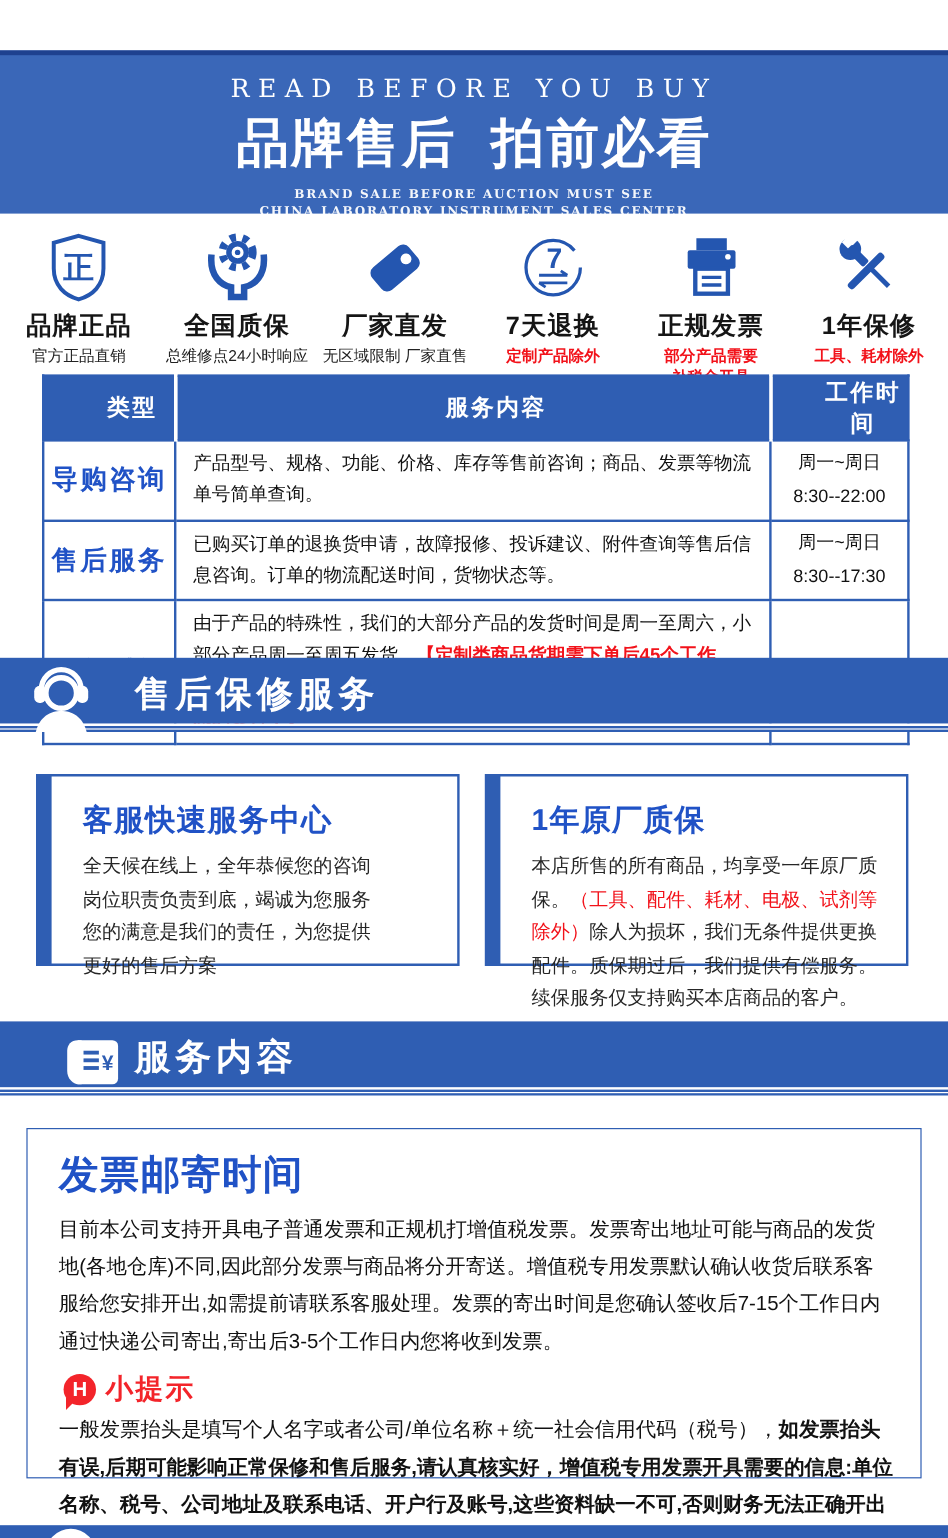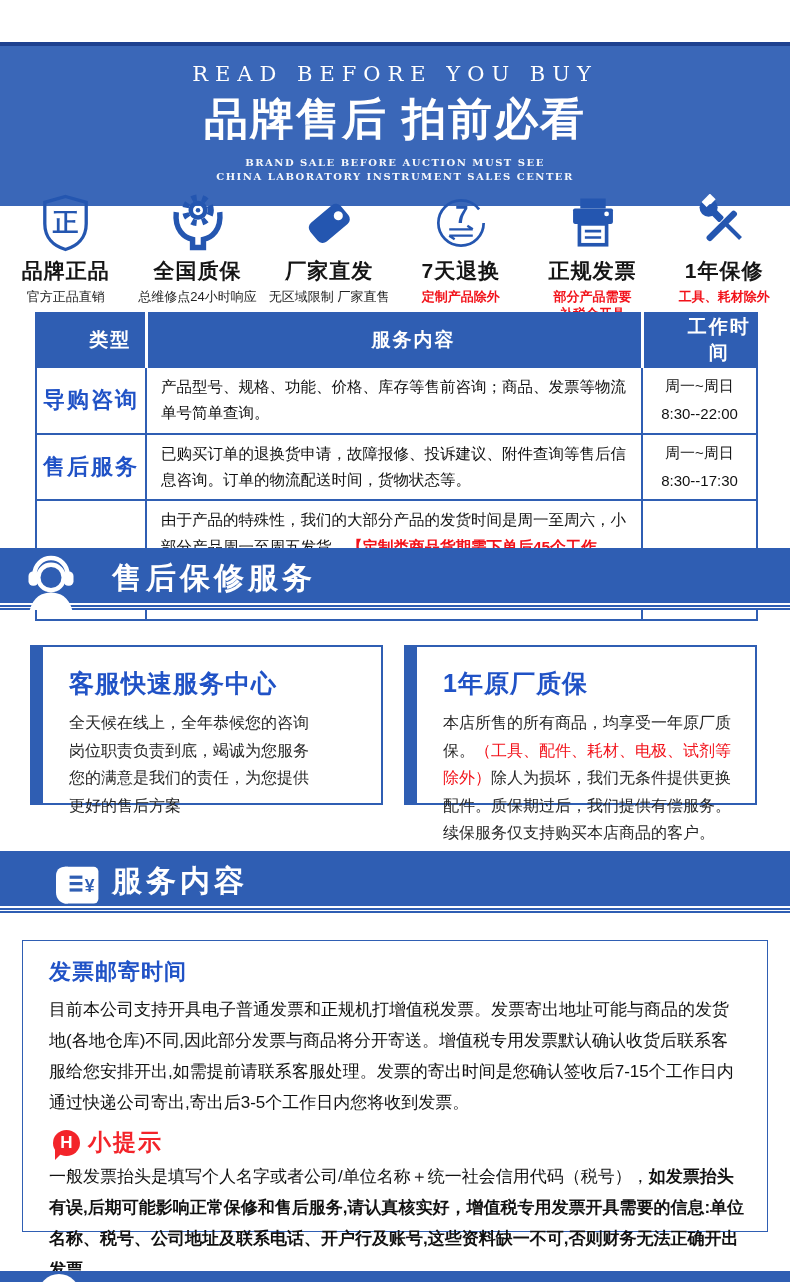--- a/index.html
+++ b/index.html
@@ -9,24 +9,24 @@
     --blue-text:#2052c6;
     --blue-icon:#2456b0;
     --red:#f2121a;
     --ink:#111;
   }
   *{margin:0;padding:0;box-sizing:border-box;}
   body{background:#e8e8e8;font-family:"Liberation Sans","DejaVu Sans",sans-serif;}
   #page{position:relative;width:790px;height:1282px;background:#fff;margin:0 auto;overflow:hidden;}
 
   
-  .hero{position:absolute;top:42px;left:0;right:0;height:164px;background:var(--blue-hero);
+  .hero{position:absolute;top:42px;left:0;right:0;height:136px;background:var(--blue-hero);
         border-top:4px solid var(--blue-dark);text-align:center;color:#fff;}
   .hero-tagline{font-family:"DejaVu Serif","Liberation Serif",serif;margin-top:16px;font-size:21px;letter-spacing:7px;}
-  .hero-title{font-size:44px;font-weight:bold;letter-spacing:2px;margin-top:4px;}
+  .hero-title{font-size:44px;font-weight:bold;letter-spacing:2px;margin-top:4px;font-family:Liberation Mono, monospace;}
   .hero-sub{font-family:"DejaVu Serif","Liberation Serif",serif;font-size:10px;font-weight:bold;
             letter-spacing:1.5px;line-height:13px;margin-top:7px;opacity:.95;}
 
   
   .features{position:absolute;top:194px;left:0;right:0;display:flex;}
   .feature{flex:1;text-align:center;}
   .feature svg{height:58px;display:block;margin:0 auto;}
   .f-label{font-size:21px;font-weight:bold;color:#151515;margin-top:5px;letter-spacing:1px;}
   .f-sub{font-size:13px;margin-top:3px;color:#222;line-height:17px;}
   .f-sub.red{color:var(--red);font-weight:bold;}
@@ -56,21 +56,21 @@
   
   .info-box{position:absolute;top:645px;width:353px;height:160px;background:#fff;
             border:2px solid var(--blue);border-left:13px solid var(--blue);}
   .box-left{left:30px;} .box-right{left:404px;}
   .box-title{color:var(--blue-text);font-size:25px;font-weight:bold;margin:20px 16px 9px 26px;letter-spacing:1px;}
   .box-body{margin:0 14px 0 26px;font-size:16px;line-height:1.72;color:#262626;}
   .box-body .red-plain{color:var(--red);}
 
   
   .invoice-box{position:absolute;top:940px;left:22px;width:746px;height:292px;background:#fff;border:1px solid var(--blue);}
-  .inv-title{color:var(--blue-text);font-size:22px;font-weight:bold;margin:16px 0 7px 26px;letter-spacing:1px;}
+  .inv-title{color:var(--blue-text);font-size:33px;font-weight:bold;margin:16px 0 7px 26px;letter-spacing:1px;}
   .inv-p{margin:0 22px 0 26px;font-size:17px;line-height:31px;color:var(--ink);font-weight:500;}
   .tip-head{display:flex;align-items:center;gap:8px;margin:9px 0 1px 30px;}
   .tip-icon{position:relative;width:27px;height:26px;background:#f3242a;border-radius:50%;color:#fff;
             font-weight:bold;display:inline-flex;align-items:center;justify-content:center;font-size:17px;}
   .tip-icon::after{content:"";position:absolute;left:2px;bottom:-4px;border:5px solid transparent;border-top-color:#f3242a;border-left-color:#f3242a;}
   .tip-label{color:#f3242a;font-size:23px;font-weight:bold;letter-spacing:2px;}
   .tip-p{margin:3px 20px 0 26px;font-size:17px;line-height:31px;color:var(--ink);}
   .tip-p .bold{font-weight:bold;}
 
   

